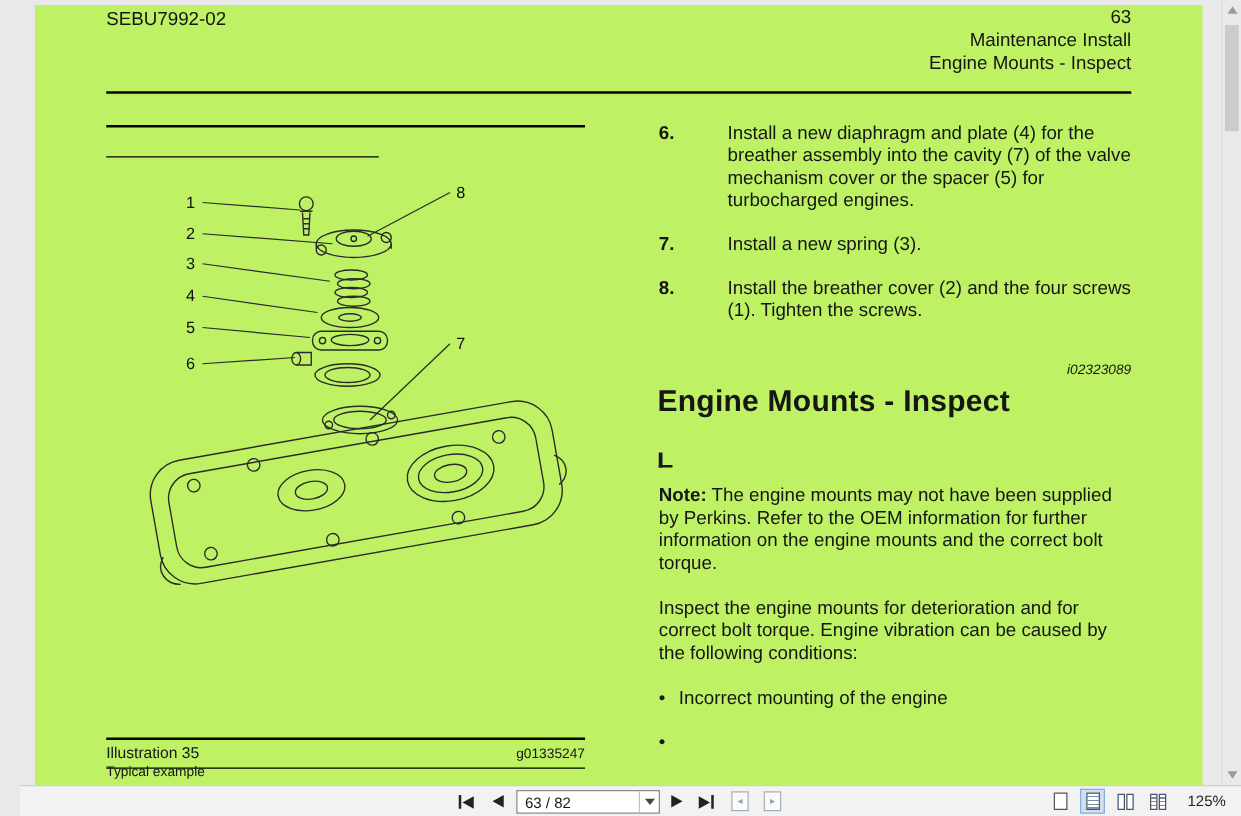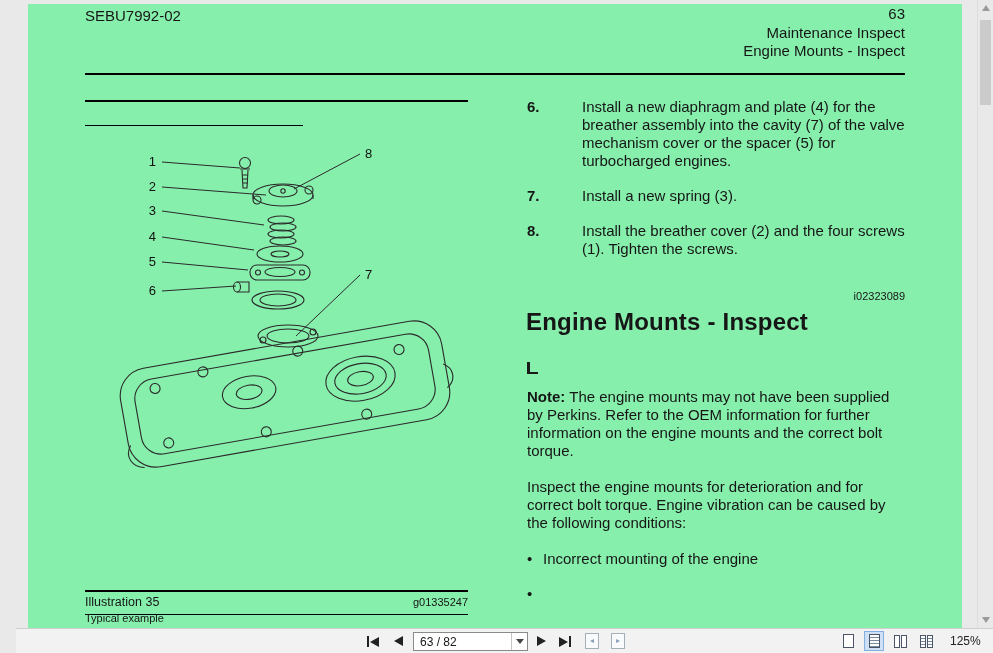--- a/index.html
+++ b/index.html
@@ -5,21 +5,21 @@
   html,body{margin:0;padding:0;}
   body{
     width:993px;height:653px;position:relative;overflow:hidden;
     background:#e9e9e9;
     font-family:"Liberation Sans", sans-serif;
     color:#161616;
   }
   
   .page{
     position:absolute;left:28px;top:4px;width:934px;height:624px;
-    background:#86efac;overflow:hidden;
+    background:#bef264;overflow:hidden;
   }
   .doc-code{position:absolute;left:57px;top:3px;font-size:15px;}
   .header-right{position:absolute;right:57px;top:1px;text-align:right;font-size:15px;line-height:18.5px;}
   .header-rule{position:absolute;left:57px;top:69px;width:820px;height:2px;background:#000;}
 
   .rule-a{position:absolute;left:57px;top:96px;width:383px;height:2px;background:#000;}
   .rule-b{position:absolute;left:57px;top:121px;width:218px;height:1px;background:#000;}
 
   .figure{position:absolute;left:72px;top:128px;width:370px;height:458px;}
 
@@ -28,21 +28,21 @@
   .caption-title{font-size:12.5px;}
   .caption-code{font-size:11px;}
   .caption-rule2{position:absolute;left:57px;top:610px;width:383px;height:1px;background:#000;}
   .caption-note{position:absolute;left:57px;top:608px;font-size:11px;}
 
   
   .steps{position:absolute;left:499px;top:94px;width:378px;}
   .step{display:flex;margin-bottom:17px;font-size:15px;line-height:18px;}
   .step-num{width:24px;font-weight:bold;flex:none;}
   .step-text{width:352px;margin-left:31px;}
-  .ref-code{position:absolute;left:499px;top:286px;width:378px;text-align:right;font-size:11px;}
+  .ref-code{position:absolute;left:499px;top:286px;width:378px;text-align:right;font-size:11px;font-style:italic;}
   .article-heading{position:absolute;left:498px;top:304px;font-size:24px;font-weight:bold;letter-spacing:.2px;}
   .stray-mark{position:absolute;left:499px;top:358px;width:8px;height:10px;border-left:3px solid #1a1a1a;border-bottom:2px solid #1a1a1a;}
   .note-para{position:absolute;left:499px;top:384px;width:368px;font-size:15px;line-height:18px;}
   .note-label{font-weight:bold;}
   .body-para{position:absolute;left:499px;top:474px;width:368px;font-size:15px;line-height:18px;}
   .bullets{position:absolute;left:499px;top:546px;width:368px;font-size:15px;line-height:18px;}
   .bullet-item{display:flex;margin-bottom:17px;}
   .bullet-dot{width:16px;flex:none;}
 
   
@@ -78,21 +78,21 @@
   .zoom-label{position:absolute;left:934px;top:5px;font-size:12px;color:#222;}
 </style>
 </head>
 <body>
 
 <div class="page">
 
   <div class="doc-code">SEBU7992-02</div>
   <div class="header-right">
     <div>63</div>
-    <div>Maintenance Inspect</div>
+    <div>Maintenance Install</div>
     <div>Engine Mounts - Inspect</div>
   </div>
   <div class="header-rule"></div>
 
   <div class="rule-a"></div>
   <div class="rule-b"></div>
 
   <svg class="figure" viewBox="0 0 370 458">
 
     <g stroke="#2a2a2a" stroke-width="1" fill="none">

